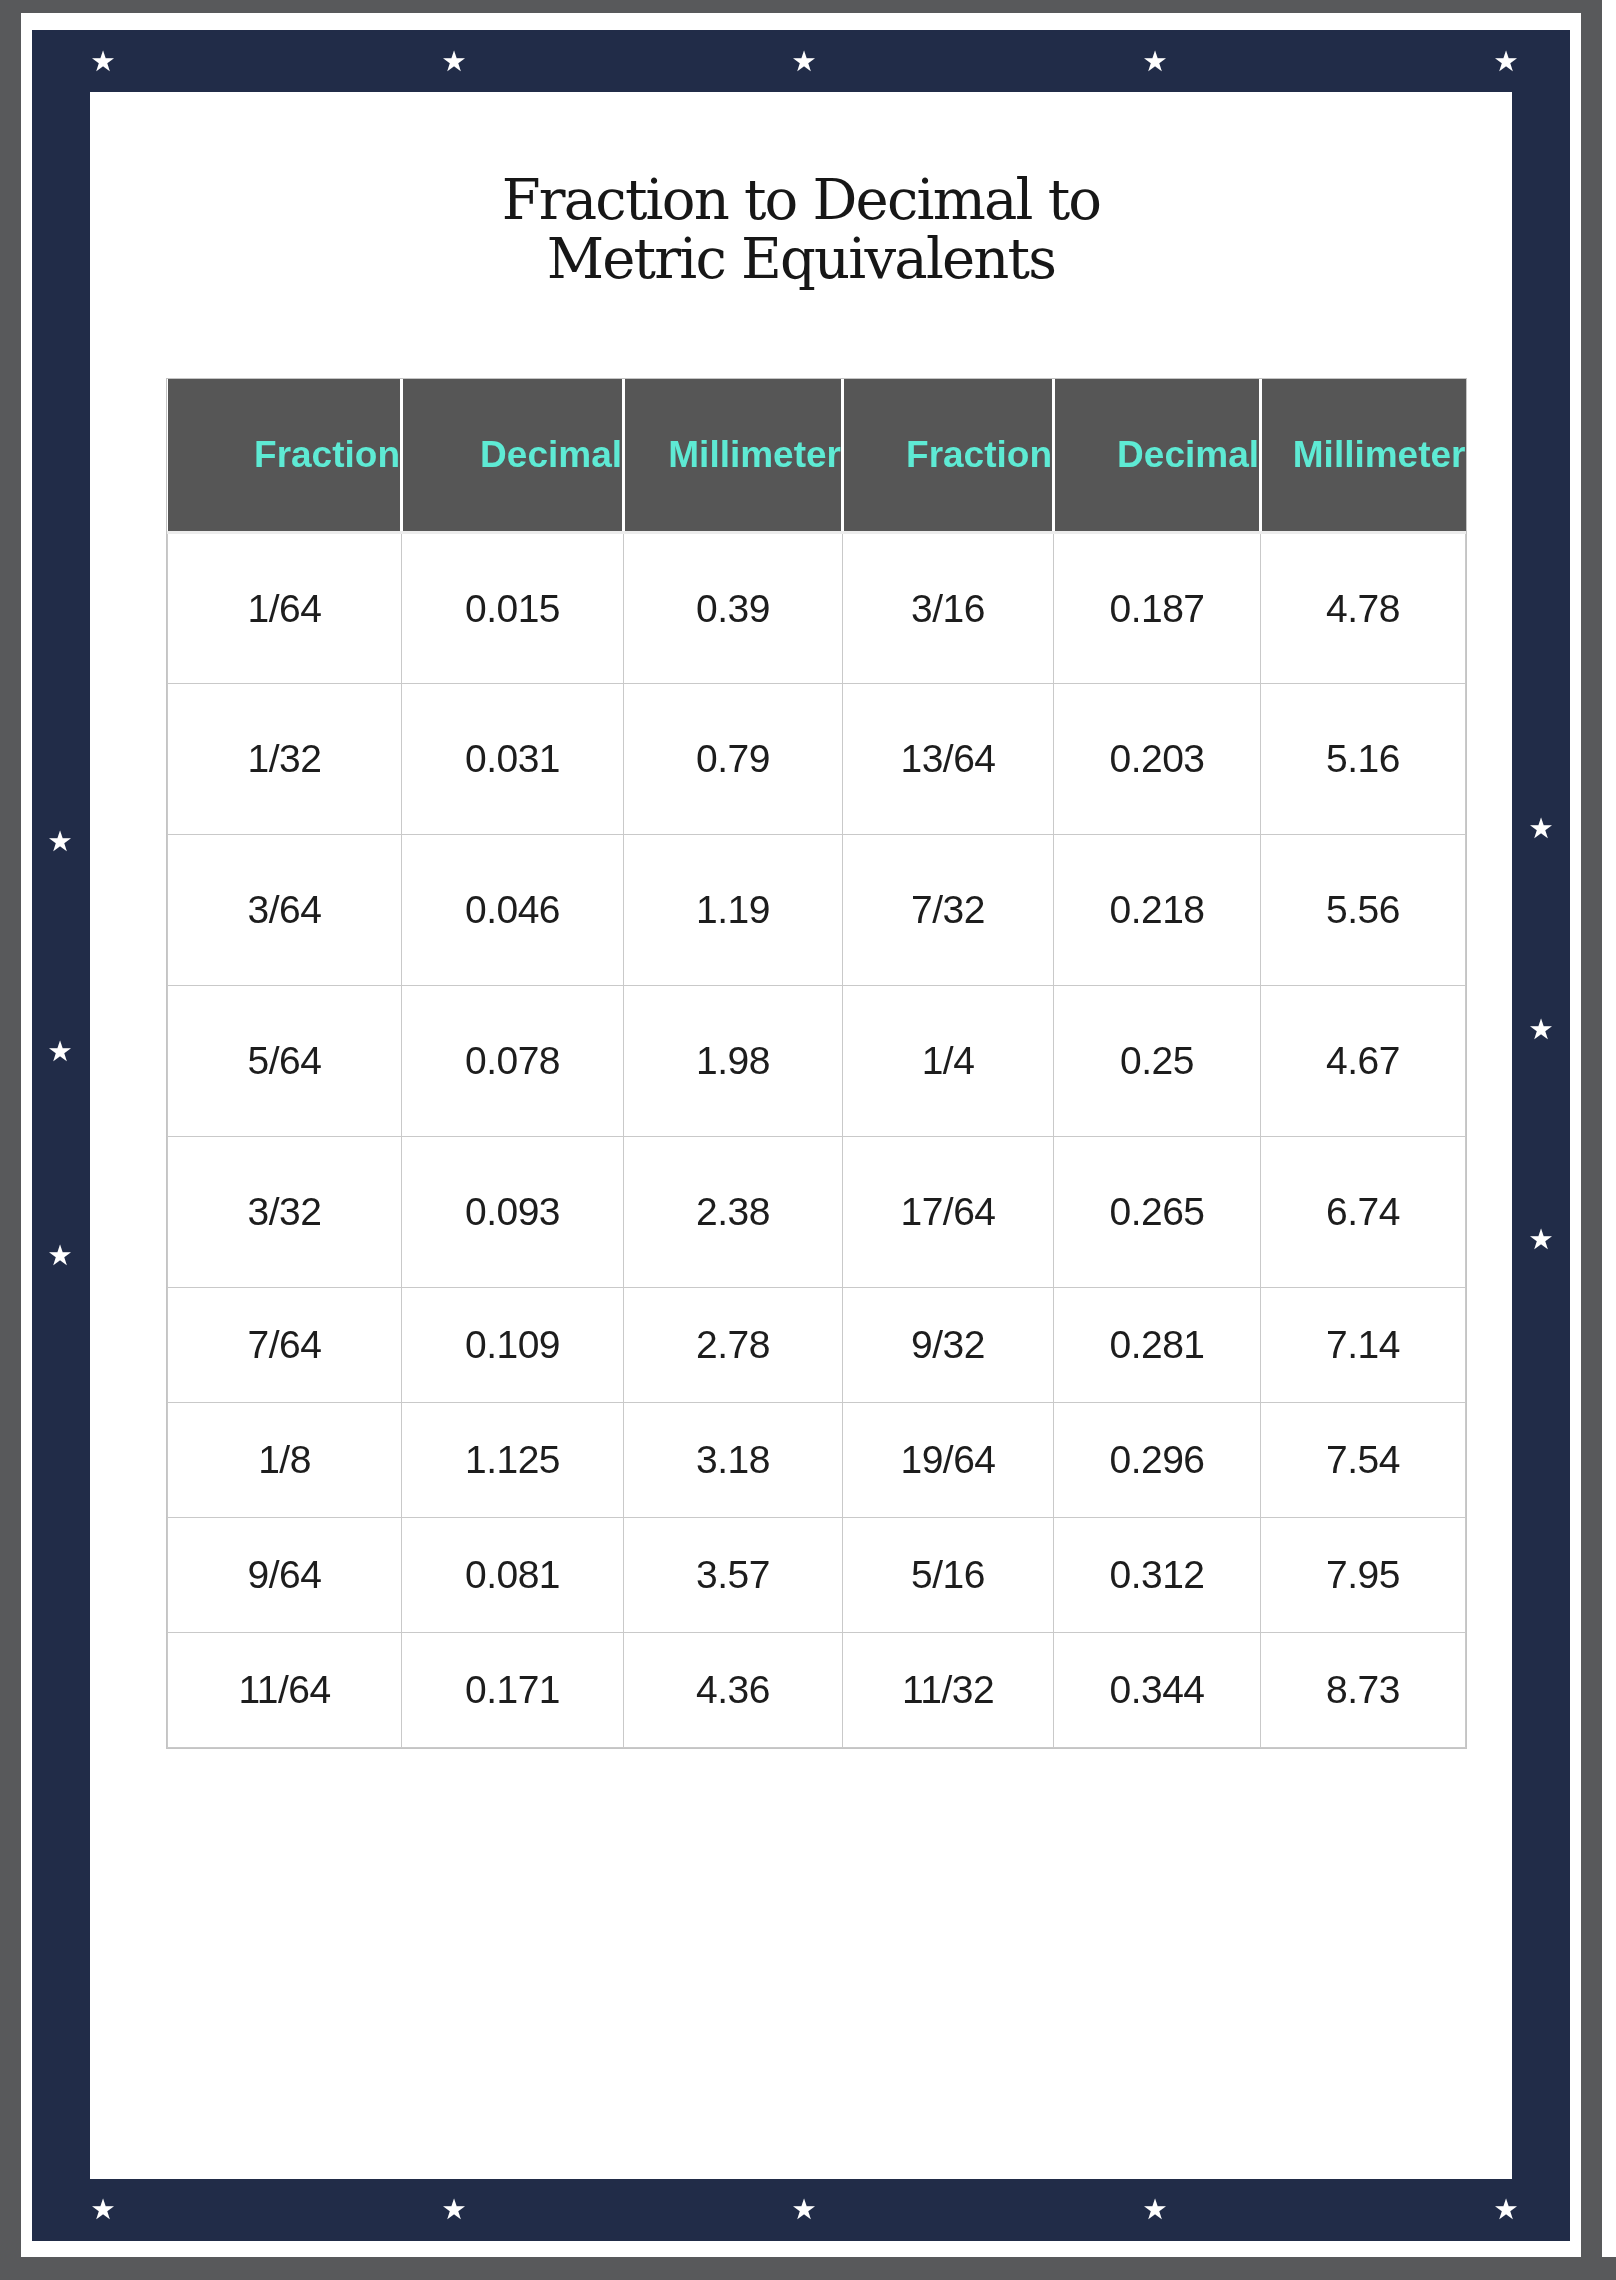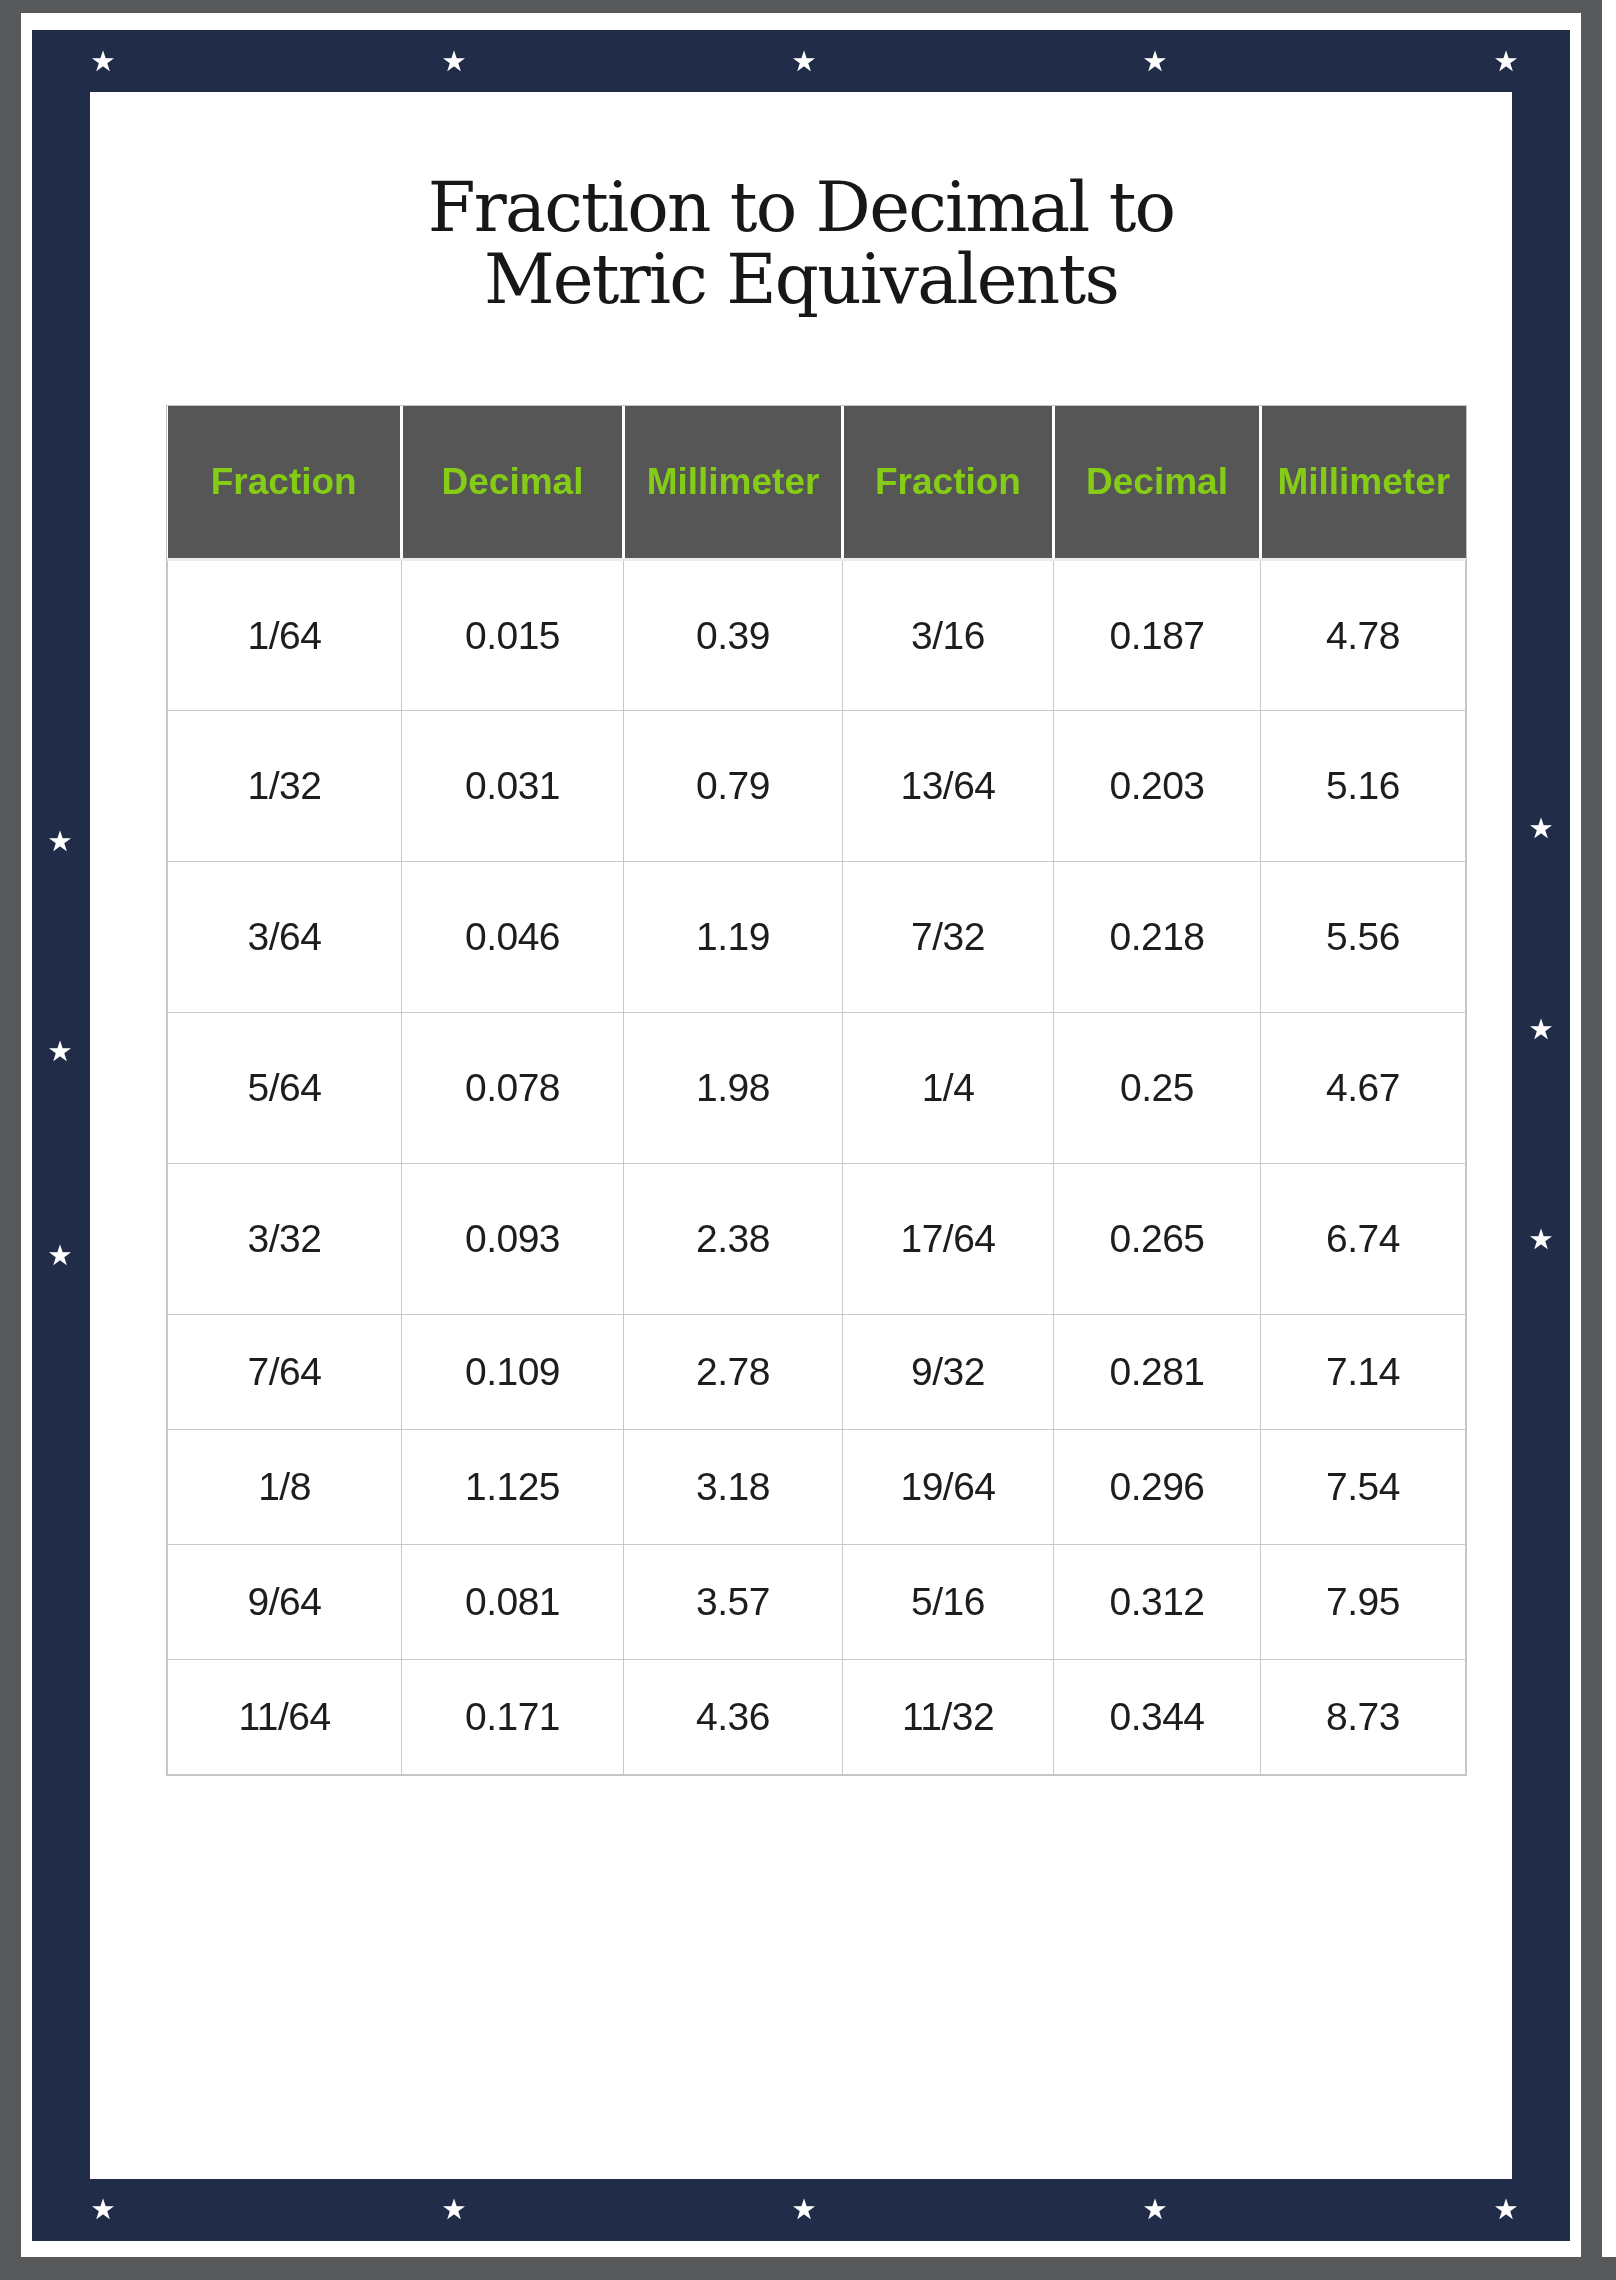--- a/index.html
+++ b/index.html
@@ -45,46 +45,46 @@
     position: absolute; left: 69px; top: 79px;
     width: 1422px; height: 2087px;
     overflow: hidden;
   }
 
   .title {
     margin: 79px 0 0 0;
     text-align: center;
     font-family: "DejaVu Serif", "Liberation Serif", serif;
     font-weight: 400;
-    font-size: 69px; line-height: 1.05;
+    font-size: 56px; line-height: 1.05;
     letter-spacing: -1.8px;
     color: #171717;
   }
   .title .line { display: block; }
 
   table.equiv {
     border-collapse: collapse;
     table-layout: fixed;
     width: 1298px;
     margin: 90px 0 0 77px;
     outline: 1.8px solid #c4c4c4;
     background: #ffffff;
   }
   table.equiv thead tr { height: 154px; }
   table.equiv tbody tr { height: 115px; }
   table.equiv tbody tr:nth-child(-n+5) { height: 151px; }
 
   table.equiv th {
     background: #565656;
-    color: #84cc16;
+    color: #5eead4;
     font-weight: bold;
     font-size: 37px;
     border-left: 3.7px solid #ffffff;
     border-bottom: 3.7px solid #ececec;
-    text-align: center; vertical-align: middle;
+    text-align: right; vertical-align: middle;
     padding: 0;
   }
   table.equiv th:first-child { border-left: none; }
 
   table.equiv td {
     border: 1.8px solid #c9c9c9;
     font-size: 39px;
     letter-spacing: -0.5px;
     color: #1d1d1d;
     text-align: center; vertical-align: middle;

